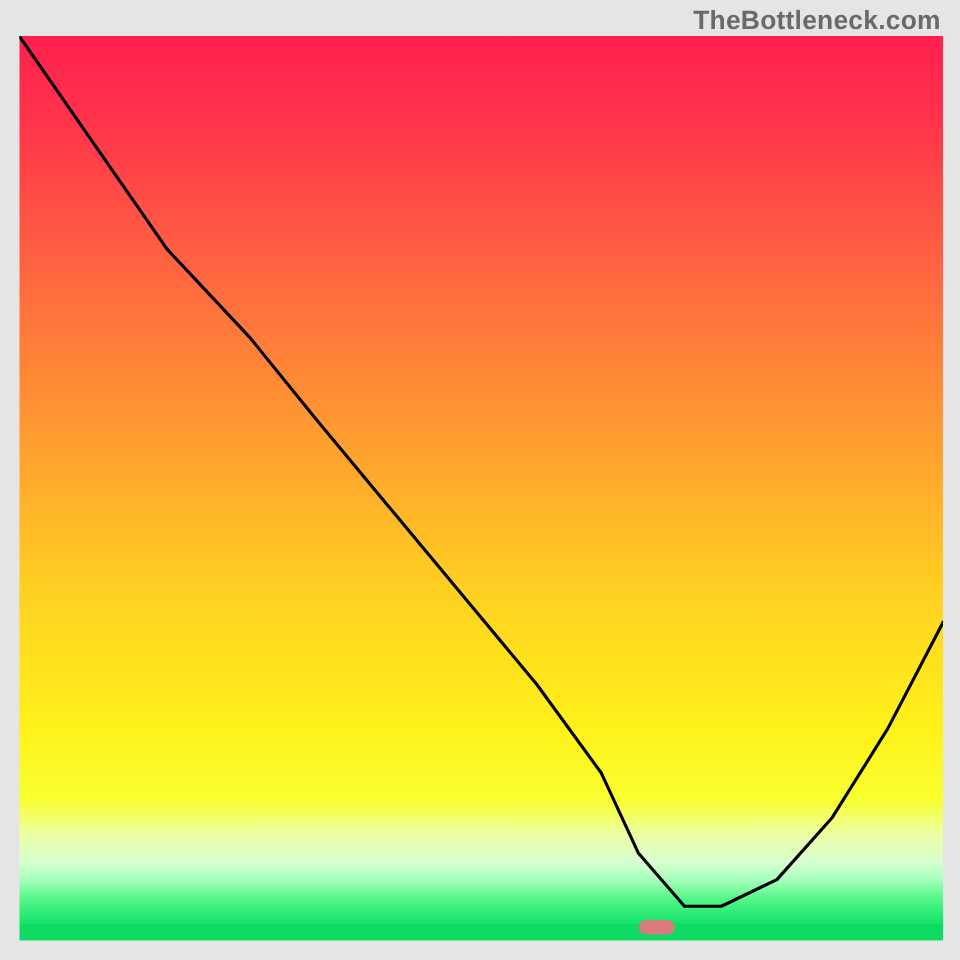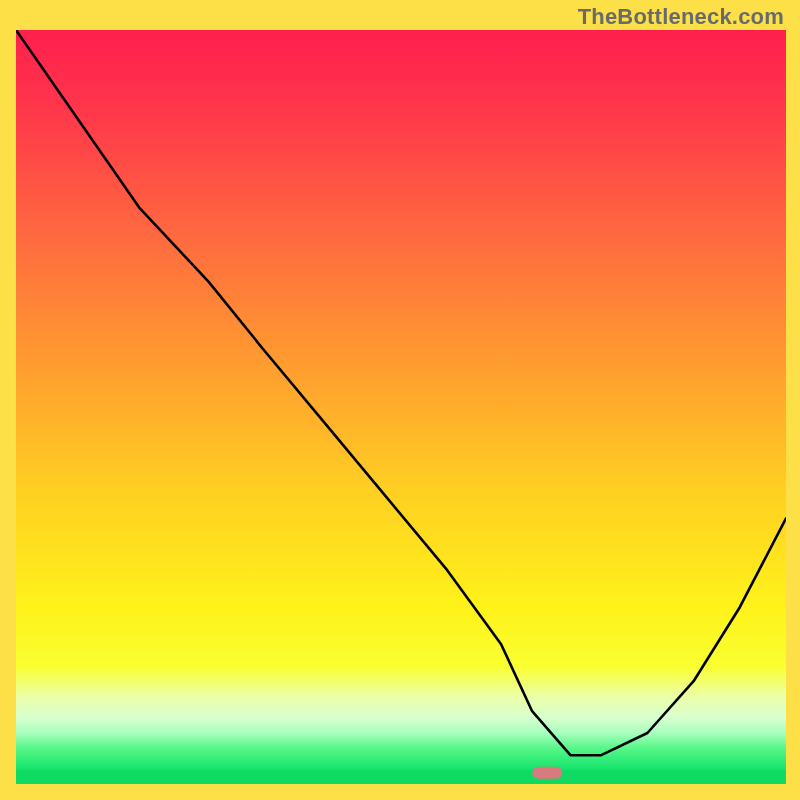--- a/index.html
+++ b/index.html
@@ -9,21 +9,21 @@
     height: 800px;
     background: #000;
     overflow: hidden;
   }
   .frame {
     position: absolute;
     left: 0;
     top: 0;
     width: 800px;
     height: 800px;
-    background: #fde047;
+    background: #e5e5e5;
   }
   .plot {
     position: absolute;
     left: 16px;
     top: 30px;
     width: 770px;
     height: 754px;
     overflow: hidden;
   }
   .branding {

